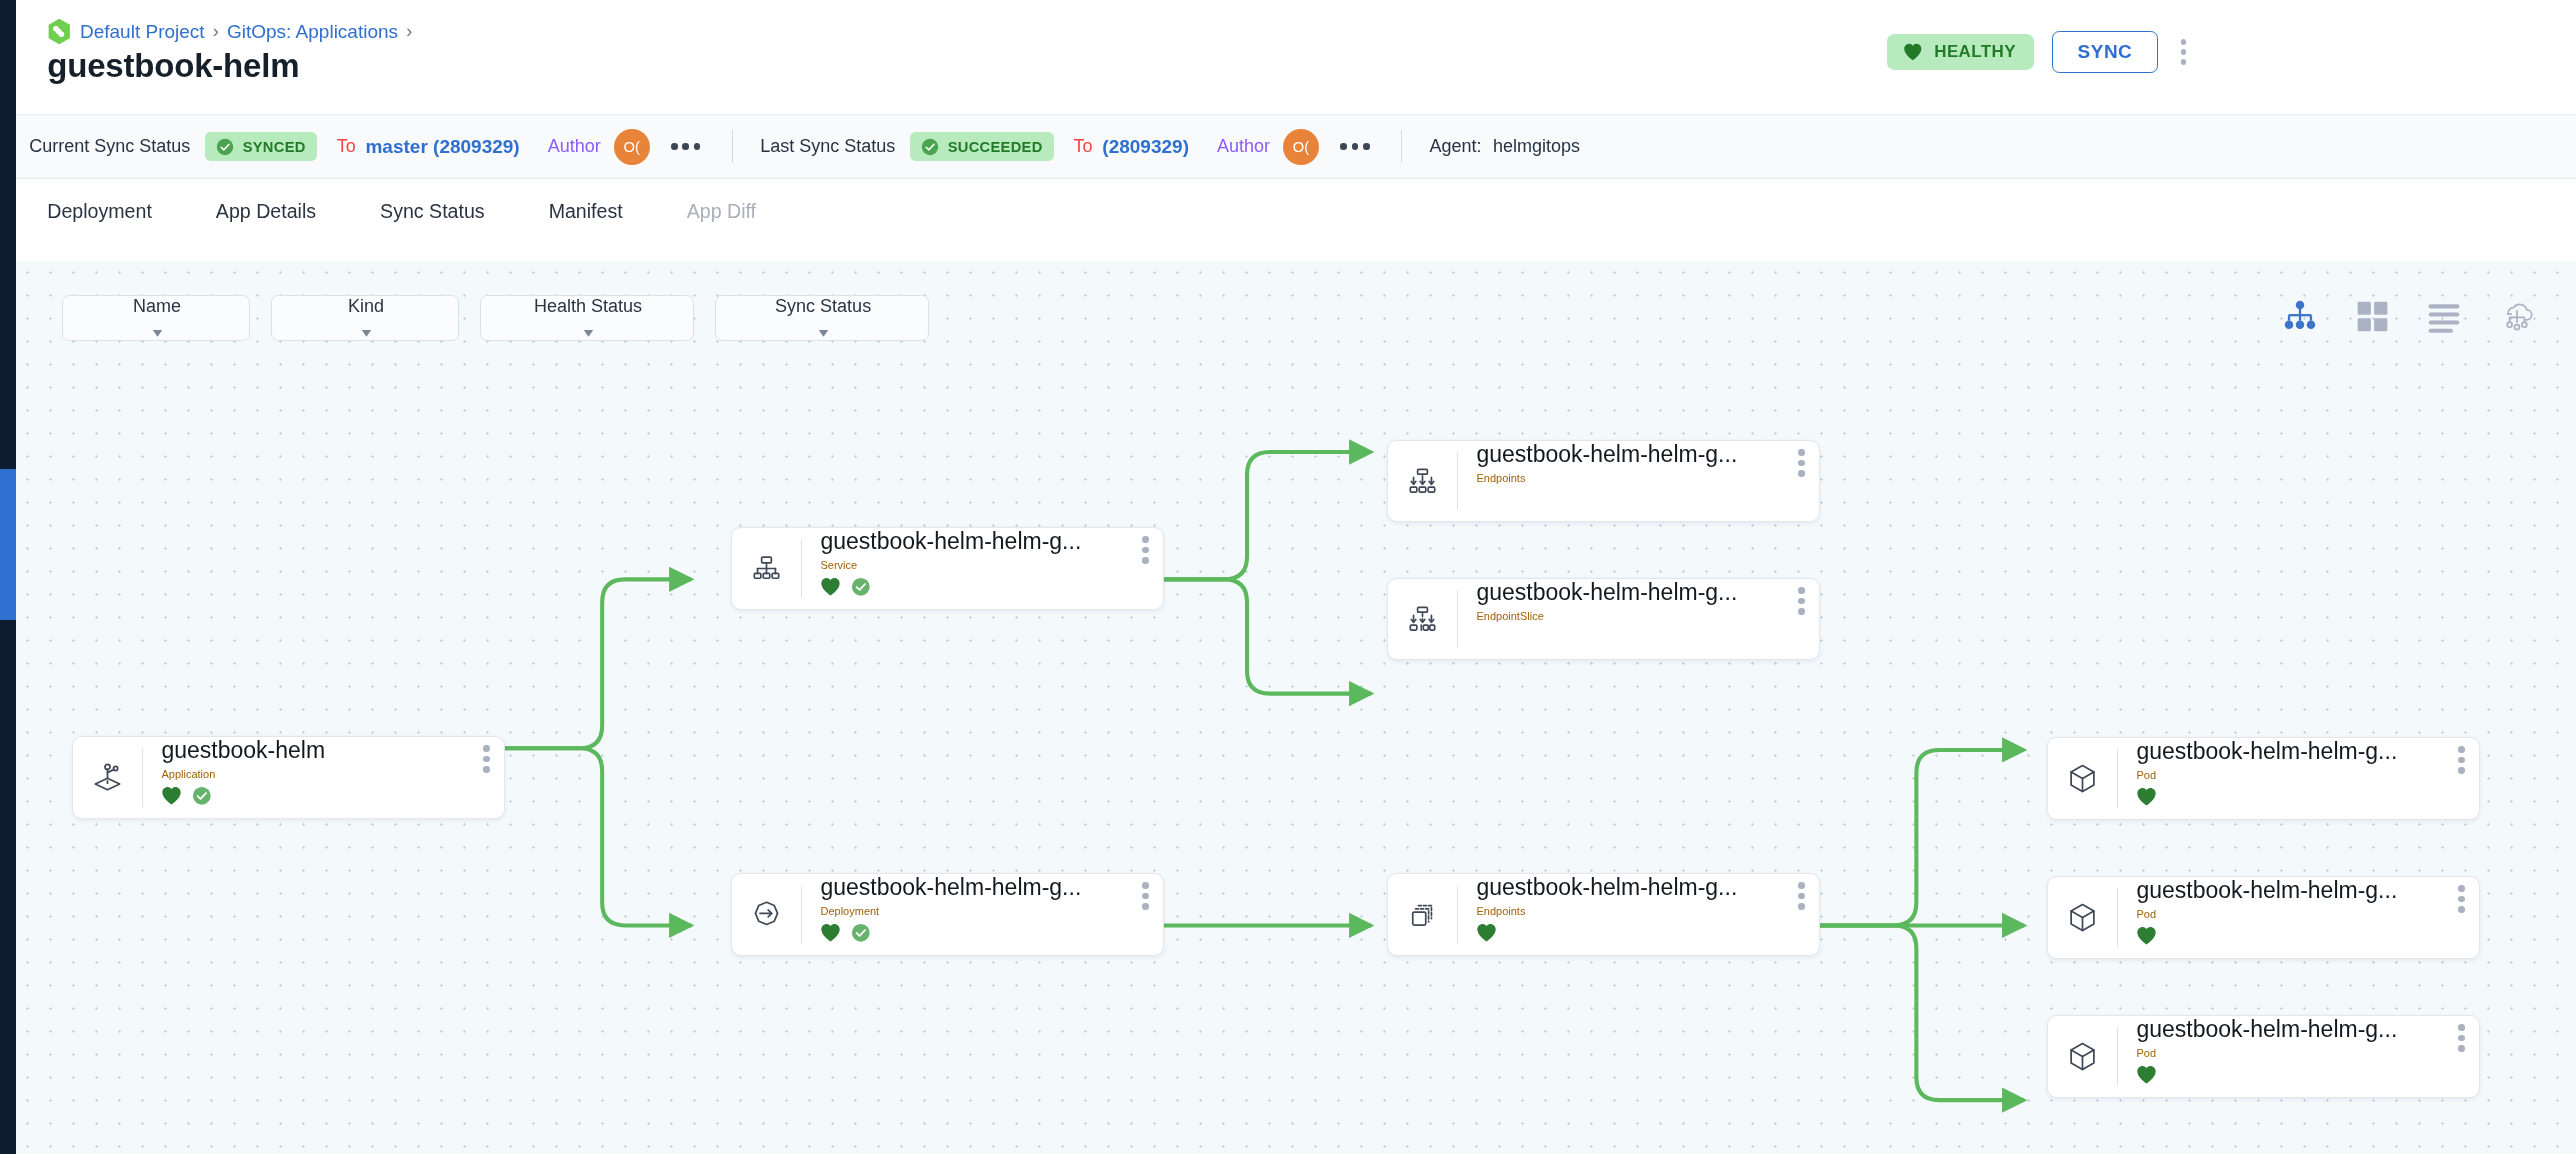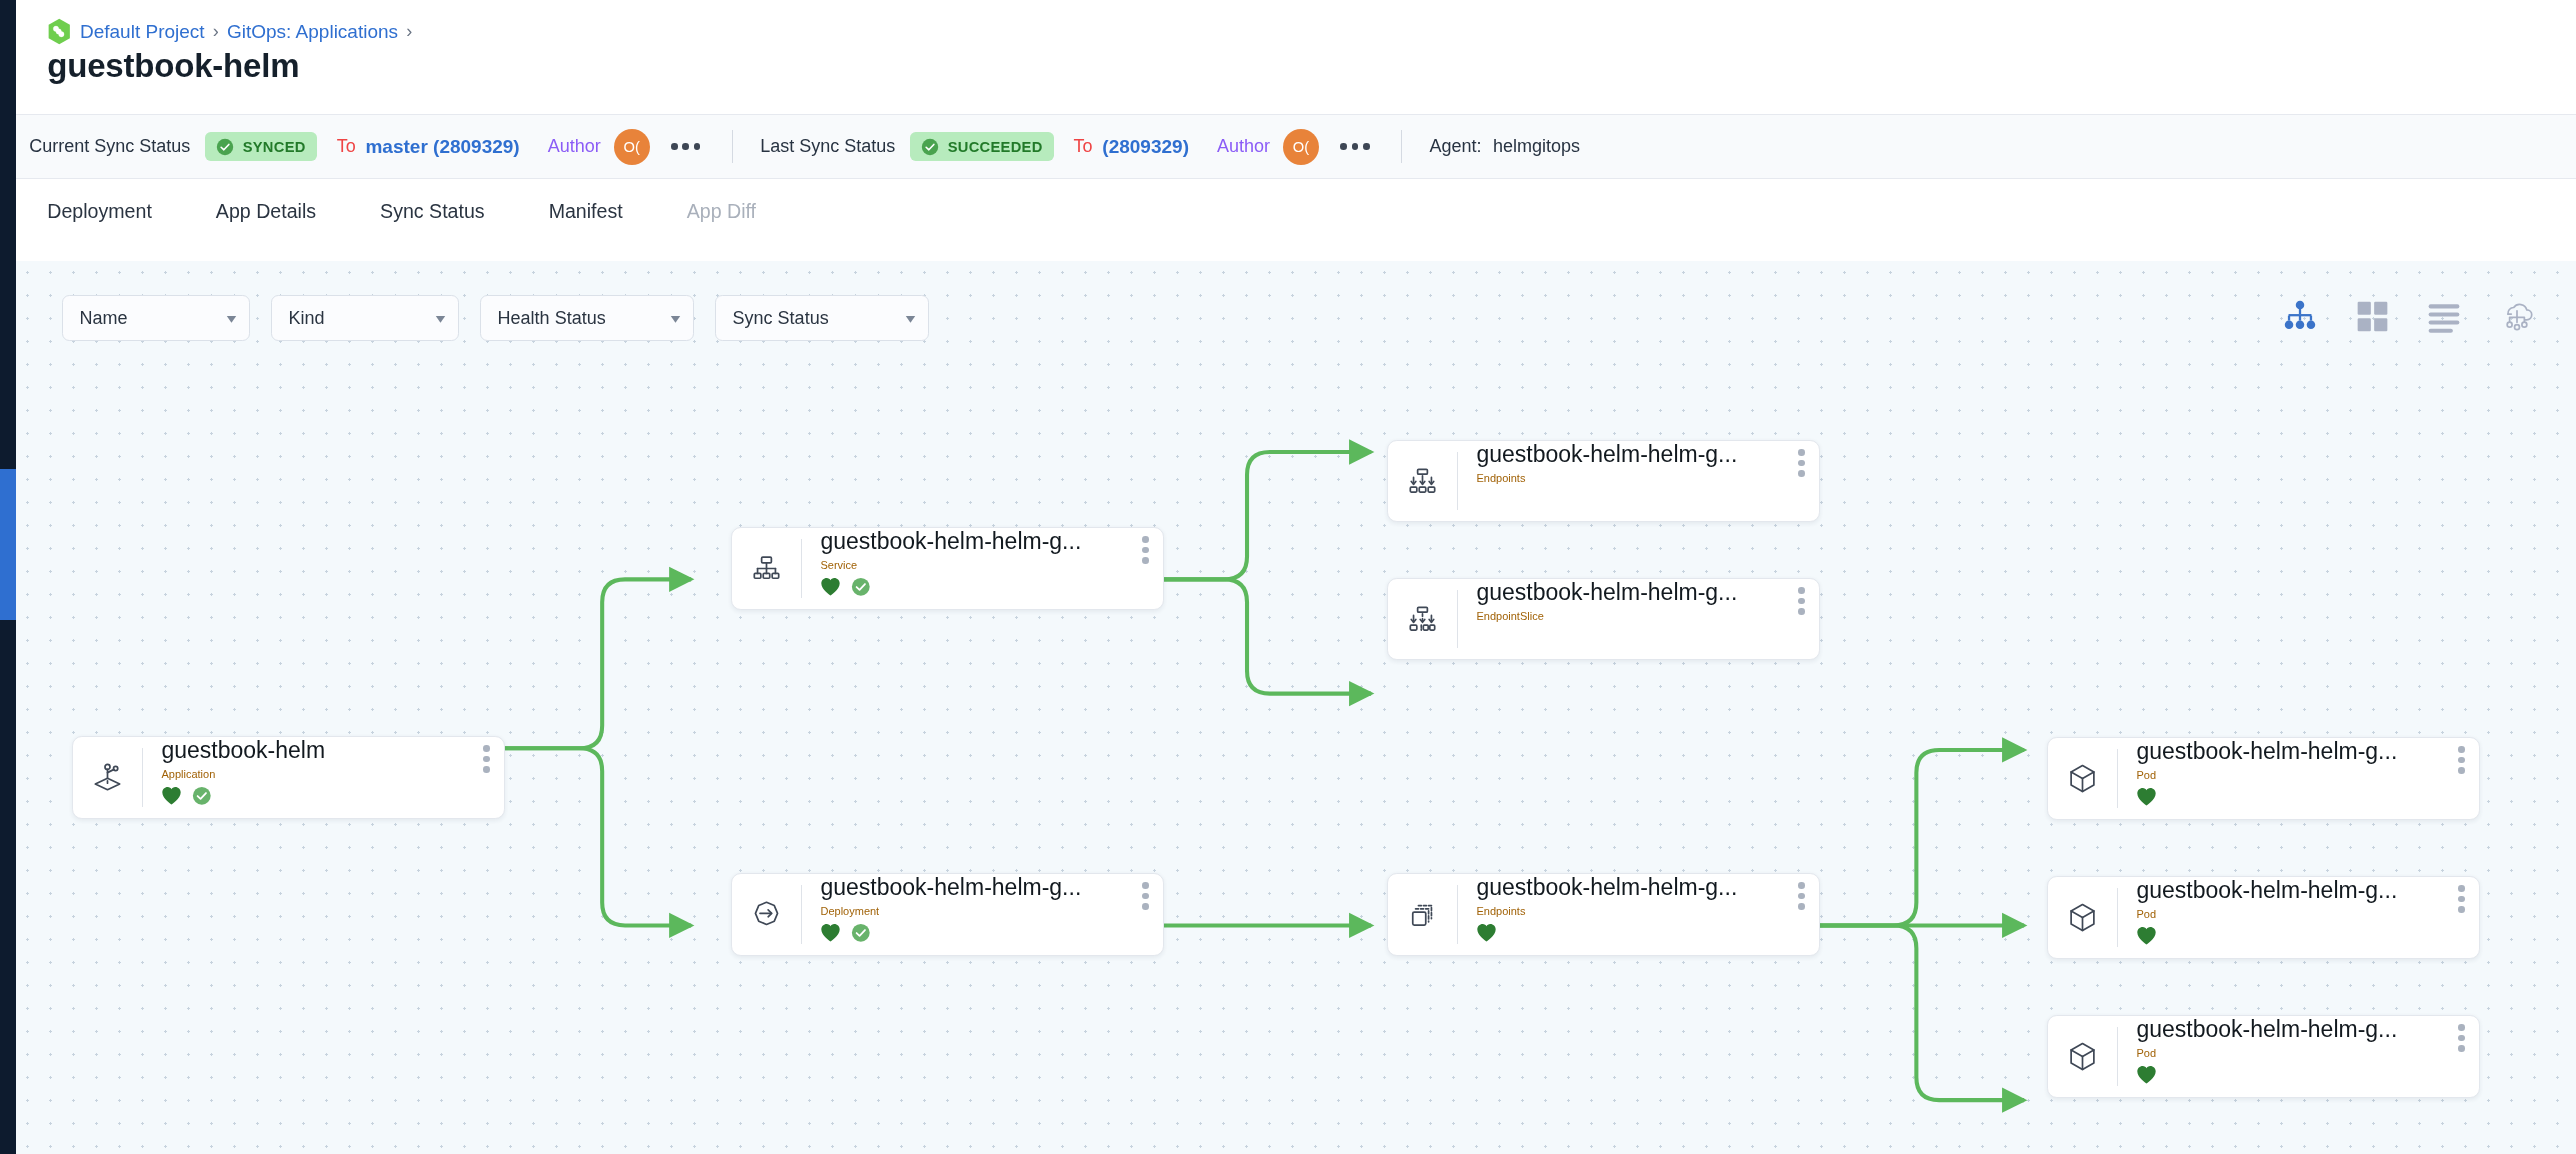--- a/index.html
+++ b/index.html
@@ -117,21 +117,21 @@
 
   
   .filters {
     position: absolute; left: 46px; top: 34px;
     display: flex; gap: 21px; z-index: 12;
   }
   .filter-select {
     width: 188px; height: 46px; background: #fbfcfe;
     border: 1.2px solid #dbe1e9; border-radius: 7.3px;
     display: flex; align-items: center; justify-content: space-between;
-    padding: 0 14.7px 0 16.3px; font-size: 18px; color: #2a3441; cursor: pointer;
+    padding: 0 14.7px 0 16.3px; font-size: 18px; color: #2a3441; cursor: pointer; flex-direction: column;
   }
   .filter-select.wide { width: 214px; }
   .chev { color: #7b8696; font-size: 14px; transform: scaleX(1.35); }
 
   .view-modes {
     position: absolute; right: 41px; top: 39px; display: flex; gap: 38px; align-items: center; z-index: 12;
   }
   .vm { cursor: pointer; display: block; }
 
   
@@ -176,20 +176,34 @@
       <path d="M11 16.5 a3.3 3.3 0 1 1 3.3 3.3 a3.3 3.3 0 1 0 3.3 -3.3 a3.3 3.3 0 1 1 -3.3 -3.3 a3.3 3.3 0 1 0 -3.3 3.3 Z" fill="#ffffff" stroke="#ffffff" stroke-width="0.4"></path>
     </svg>
     <span class="bc-link">Default Project</span>
     <span class="bc-sep">›</span>
     <span class="bc-link">GitOps: Applications</span>
     <span class="bc-sep">›</span>
   </div>
 
   <div class="page-title">guestbook-helm</div>
 
+  <div class="hdr-right">
+    <div class="health-badge">
+      <svg class="heart" viewBox="0 0 24 22">
+        <path d="M12 21 C12 21 1.5 14.2 1.5 7.3 C1.5 3.6 4.3 1 7.6 1 C9.8 1 11.2 2.2 12 3.5 C12.8 2.2 14.2 1 16.4 1 C19.7 1 22.5 3.6 22.5 7.3 C22.5 14.2 12 21 12 21 Z" fill="#227a29"></path>
+      </svg>
+      <span>HEALTHY</span>
+    </div>
+    <button class="sync-btn">SYNC</button>
+    <div class="kebab-v">
+        <i></i>
+        <i></i>
+        <i></i>
+      </div>
+  </div>
 </div>
 
 <div class="status-strip">
   <span class="st-label">Current Sync Status</span>
   <div class="st-pill">
     <svg class="check-circle" viewBox="0 0 22 22">
       <circle cx="11" cy="11" r="10" fill="#4aa34f"></circle>
       <path d="M6.3 11.3 L9.6 14.4 L15.7 7.9" fill="none" stroke="#ffffff" stroke-width="2" stroke-linecap="round" stroke-linejoin="round"></path>
     </svg>
     <span>SYNCED</span>

